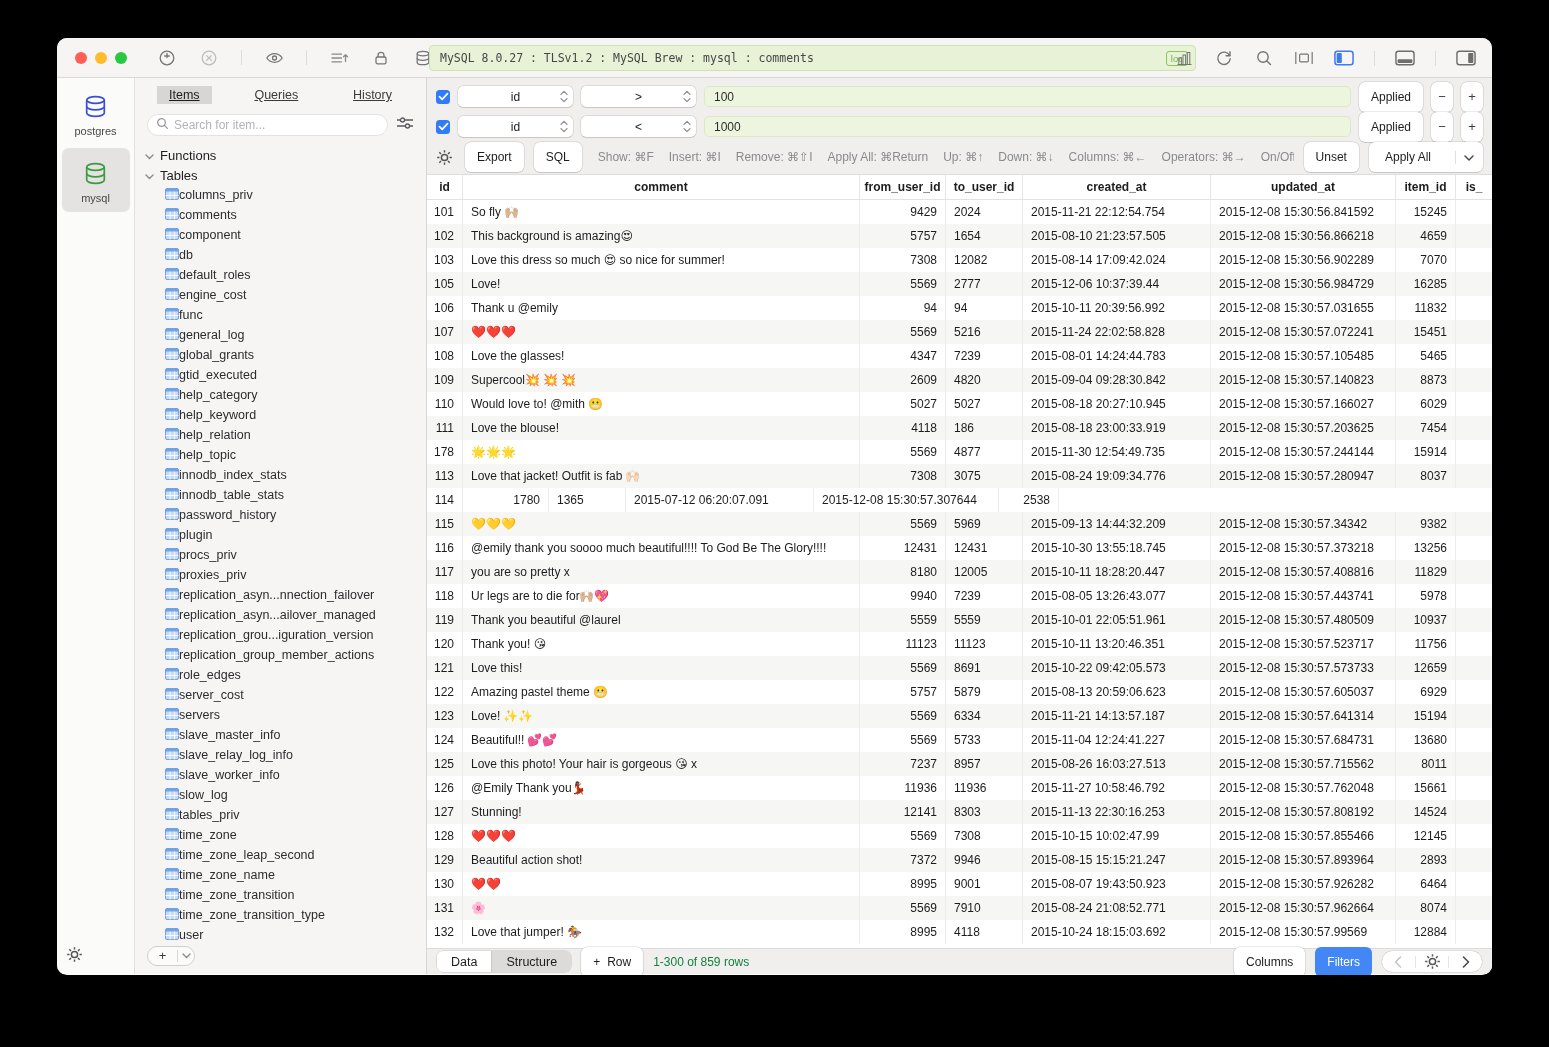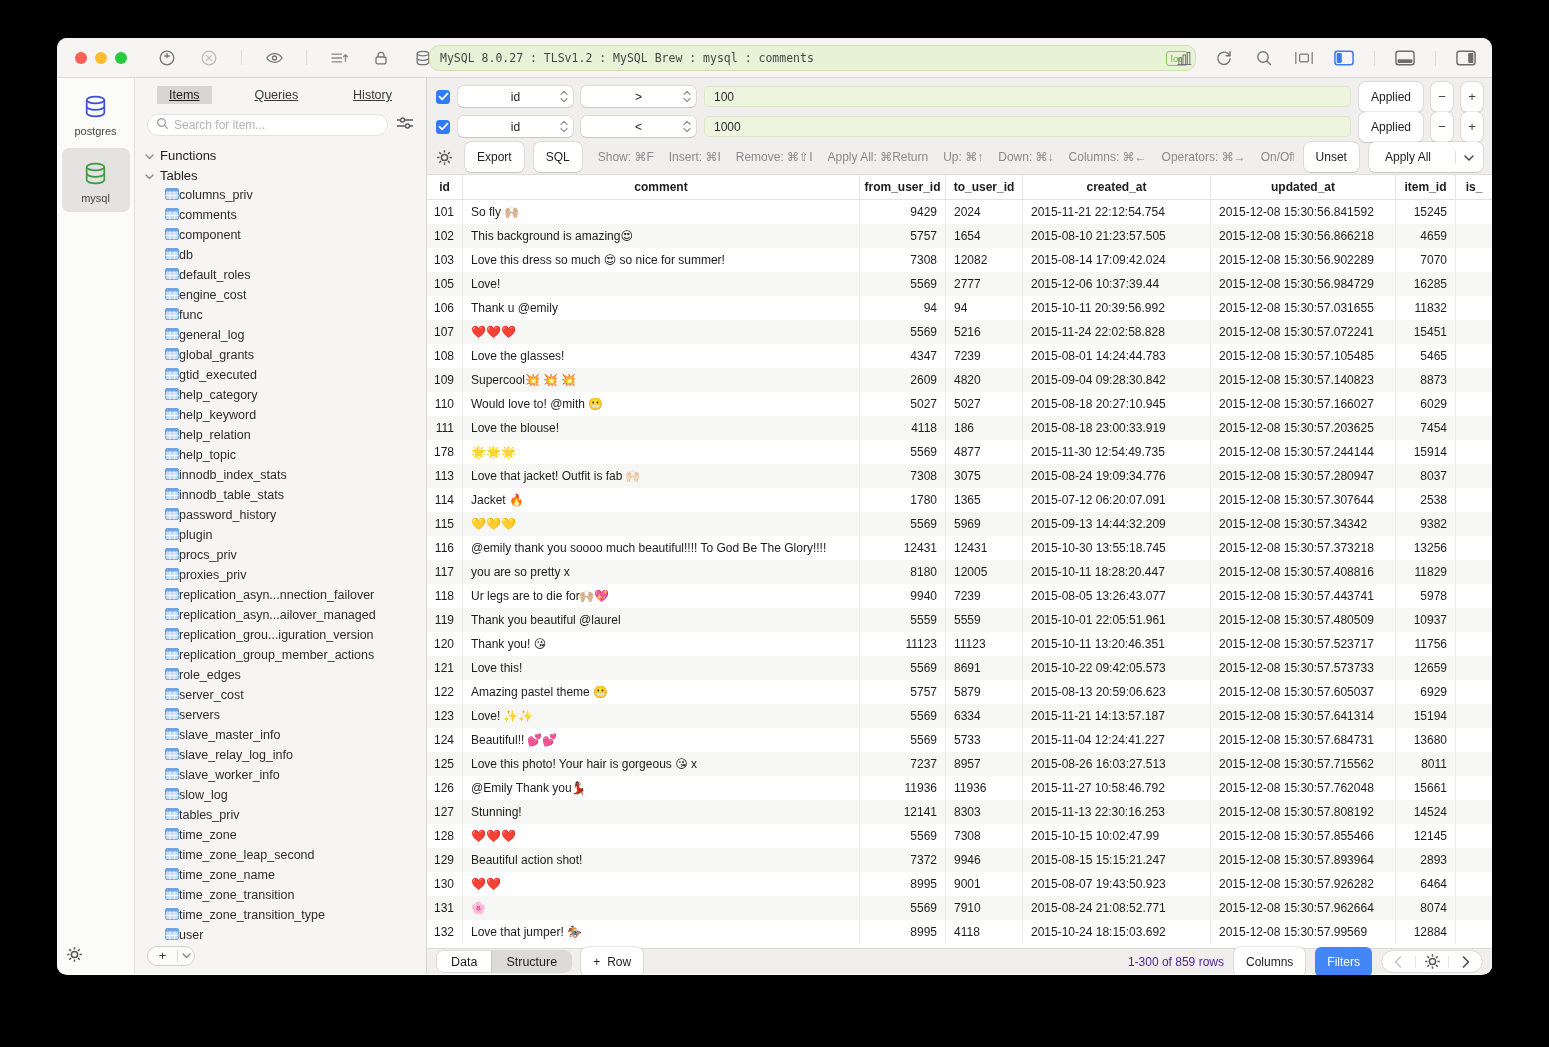--- a/index.html
+++ b/index.html
@@ -8,21 +8,21 @@
 
   
   .titlebar { position:relative; height:40px; background:#f6f5f4; border-bottom:1px solid #d9d8d6; display:flex; align-items:center; }
   .lights { display:flex; gap:8px; margin-left:18px; }
   .light { width:12px; height:12px; border-radius:50%; }
   .light.r { background:#ff5f57; } .light.y { background:#febc2e; } .light.g { background:#28c840; }
   .tb-group { display:flex; align-items:center; gap:22px; margin-left:30px; }
   .tbicon { width:20px; height:20px; display:flex; align-items:center; justify-content:center; }
   .tb-sep { width:1px; height:15px; background:#dddcdb; }
   .sql-label { font-size:10px; font-weight:bold; color:#6d6d6d; letter-spacing:.5px; }
-  .conn-title { position:absolute; left:372px; top:7px; width:767px; height:26px; background:#e7f2d6; border:1px solid #cfe2b4; border-radius:10px; display:flex; align-items:center; padding:0 10px; }
+  .conn-title { position:absolute; left:372px; top:7px; width:767px; height:26px; background:#e7f2d6; border:1px solid #cfe2b4; border-radius:4px; display:flex; align-items:center; padding:0 10px; }
   .conn-title .txt { font-family:"DejaVu Sans Mono",monospace; font-size:11.5px; color:#474747; white-space:nowrap; overflow:hidden; }
   .loc-badge { position:absolute; right:7px; top:5px; font-size:9.5px; color:#74b447; border:1px solid #8cc45f; border-radius:3px; padding:0 4px; line-height:13px; }
   .tb-right { position:absolute; right:16px; top:0; height:40px; display:flex; align-items:center; gap:20px; }
 
   
   .body { display:flex; height:896px; }
   .rail { width:78px; background:#fbfbfa; border-right:1px solid #e2e1e0; position:relative; flex:none; }
   .rail-item { width:68px; margin:3px auto 0; padding:12px 0 8px; border-radius:7px; text-align:center; }
   .rail-item.selected { background:#e4e3e1; }
   .rail-item .db-ic { margin:0 auto 5px; width:27px; height:27px; }
@@ -73,21 +73,21 @@
   .ar { justify-content:flex-end; }
   .c0 { width:36px; } .c1 { width:397px; } .c2 { width:86px; } .c3 { width:77px; }
   .c4 { width:188px; } .c5 { width:185px; } .c6 { width:60px; } .c7 { flex:1; border-right:none; min-width:0; }
 
   
   .statusbar { height:26px; background:#f0efee; border-top:1px solid #dcdbda; display:flex; align-items:center; padding:0 10px; gap:10px; flex:none; }
   .seg { display:flex; height:21px; border-radius:6px; overflow:hidden; box-shadow:0 0 0 .5px rgba(0,0,0,.18); }
   .seg .s { font-size:12.5px; display:flex; align-items:center; padding:0 14px; color:#1d1d1f; }
   .seg .s.on { background:#fff; }
   .seg .s.off { background:#dcdbda; border-left:1px solid #c9c8c7; }
-  .rowcount { flex:1; text-align:right; font-size:12px; color:#4c1d95; }
+  .rowcount { flex:1; text-align:left; font-size:12px; color:#15803d; }
   .btn.blue { background:#4287f5; color:#fff; box-shadow:none; }
   .pager { width:100px; height:21px; background:#fff; border-radius:10.5px; box-shadow:0 0 0 .5px rgba(0,0,0,.15); display:flex; align-items:center; }
   .pager .pg { flex:1; display:flex; align-items:center; justify-content:center; height:100%; }
   .pager .vsep { width:1px; height:12px; background:#e4e4e3; }
   .plusrow { gap:7px; }
 </style>
 </head>
 <body>
 
 <div class="window">
@@ -775,21 +775,20 @@
             <div class="td c1">Love that jacket! Outfit is fab 🙌🏻</div>
             <div class="td c2 ar">7308</div>
             <div class="td c3">3075</div>
             <div class="td c4">2015-08-24 19:09:34.776</div>
             <div class="td c5">2015-12-08 15:30:57.280947</div>
             <div class="td c6 ar">8037</div>
             <div class="td c7"></div>
           </div>
           <div class="tr">
             <div class="td c0 ar">114</div>
-            <div class="td c1">Jacket 🔥</div>
             <div class="td c2 ar">1780</div>
             <div class="td c3">1365</div>
             <div class="td c4">2015-07-12 06:20:07.091</div>
             <div class="td c5">2015-12-08 15:30:57.307644</div>
             <div class="td c6 ar">2538</div>
             <div class="td c7"></div>
           </div>
           <div class="tr">
             <div class="td c0 ar">115</div>
             <div class="td c1">💛💛💛</div>

